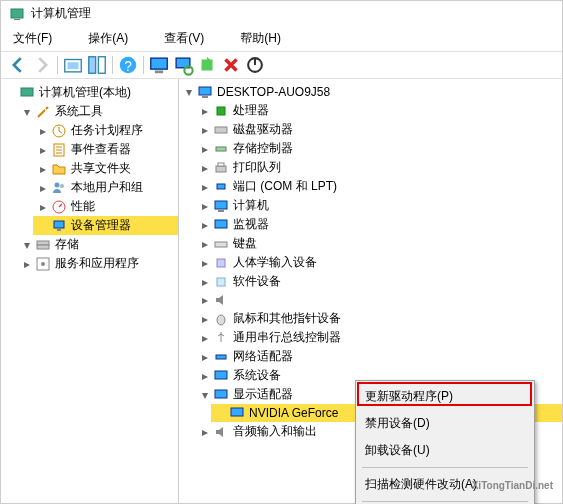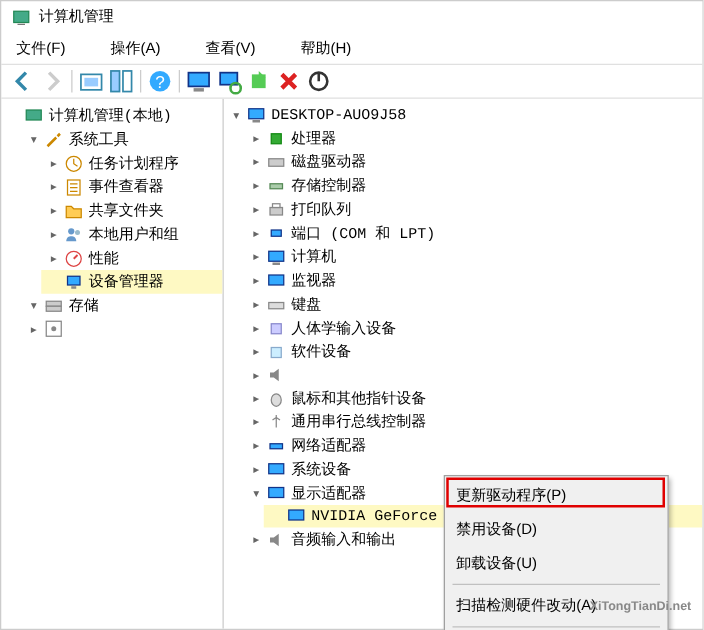--- a/index.html
+++ b/index.html
@@ -13,26 +13,26 @@
       position: relative;
     }
     .window { border: 1px solid #ccc; height: 100%; display: flex; flex-direction: column; }
     .titlebar { padding: 4px 8px; display: flex; align-items: center; gap: 6px; text-align: right; }
     .titlebar-icon { width: 16px; height: 16px; display: inline-flex; }
     .menubar { padding: 2px 8px; display: flex; gap: 28px; }
     .menu-item { cursor: pointer; padding: 2px 4px; }
     .toolbar { padding: 2px 6px; display: flex; gap: 2px; align-items: center; border-top: 1px solid #e0e0e0; border-bottom: 1px solid #e0e0e0; }
     .tool-btn { width: 22px; height: 22px; display: inline-flex; align-items: center; justify-content: center; cursor: pointer; }
     .tool-sep { width: 1px; height: 18px; background: #ccc; margin: 0 2px; }
-    .body { flex: 1; display: flex; overflow: hidden; font-family: Liberation Mono, monospace; }
+    .body { flex: 1; display: flex; overflow: hidden; }
     .left-pane { width: 178px; border-right: 1px solid #ccc; padding: 4px 0; overflow: auto; }
     .right-pane { flex: 1; padding: 4px 0; overflow: auto; position: relative; }
     .tree { list-style: none; }
     .tree-item { display: flex; align-items: center; padding: 1px 4px; white-space: nowrap; cursor: pointer; }
-    .tree-item.selected { background: #fef9c3; }
+    .tree-item.selected { background: #fde047; }
     .tree-children { list-style: none; padding-left: 16px; }
     .expander { width: 12px; height: 12px; display: inline-flex; align-items: center; justify-content: center; margin-right: 2px; cursor: pointer; color: #666; }
     .expander.blank { visibility: hidden; }
     .tree-icon { width: 16px; height: 16px; display: inline-flex; align-items: center; justify-content: center; margin-right: 4px; }
     .context-menu {
       position: absolute;
       left: 355px;
       top: 380px;
       background: #f0f0f0;
       border: 1px solid #a0a0a0;
@@ -258,20 +258,21 @@
             </li>
             <li>
               <div class="tree-item">
                 <span class="expander">▸</span>
                 <span class="tree-icon">
                     <svg viewBox="0 0 16 16">
                       <rect x="2" y="2" width="12" height="12" fill="#fff" stroke="#888"></rect>
                       <circle cx="8" cy="8" r="2" fill="#888"></circle>
                     </svg>
                   </span>
+                <span>服务和应用程序</span>
               </div>
             </li>
           </ul>
         </li>
       </ul>
     </div>
 
     <div class="right-pane">
       <ul class="tree">
         <li>

